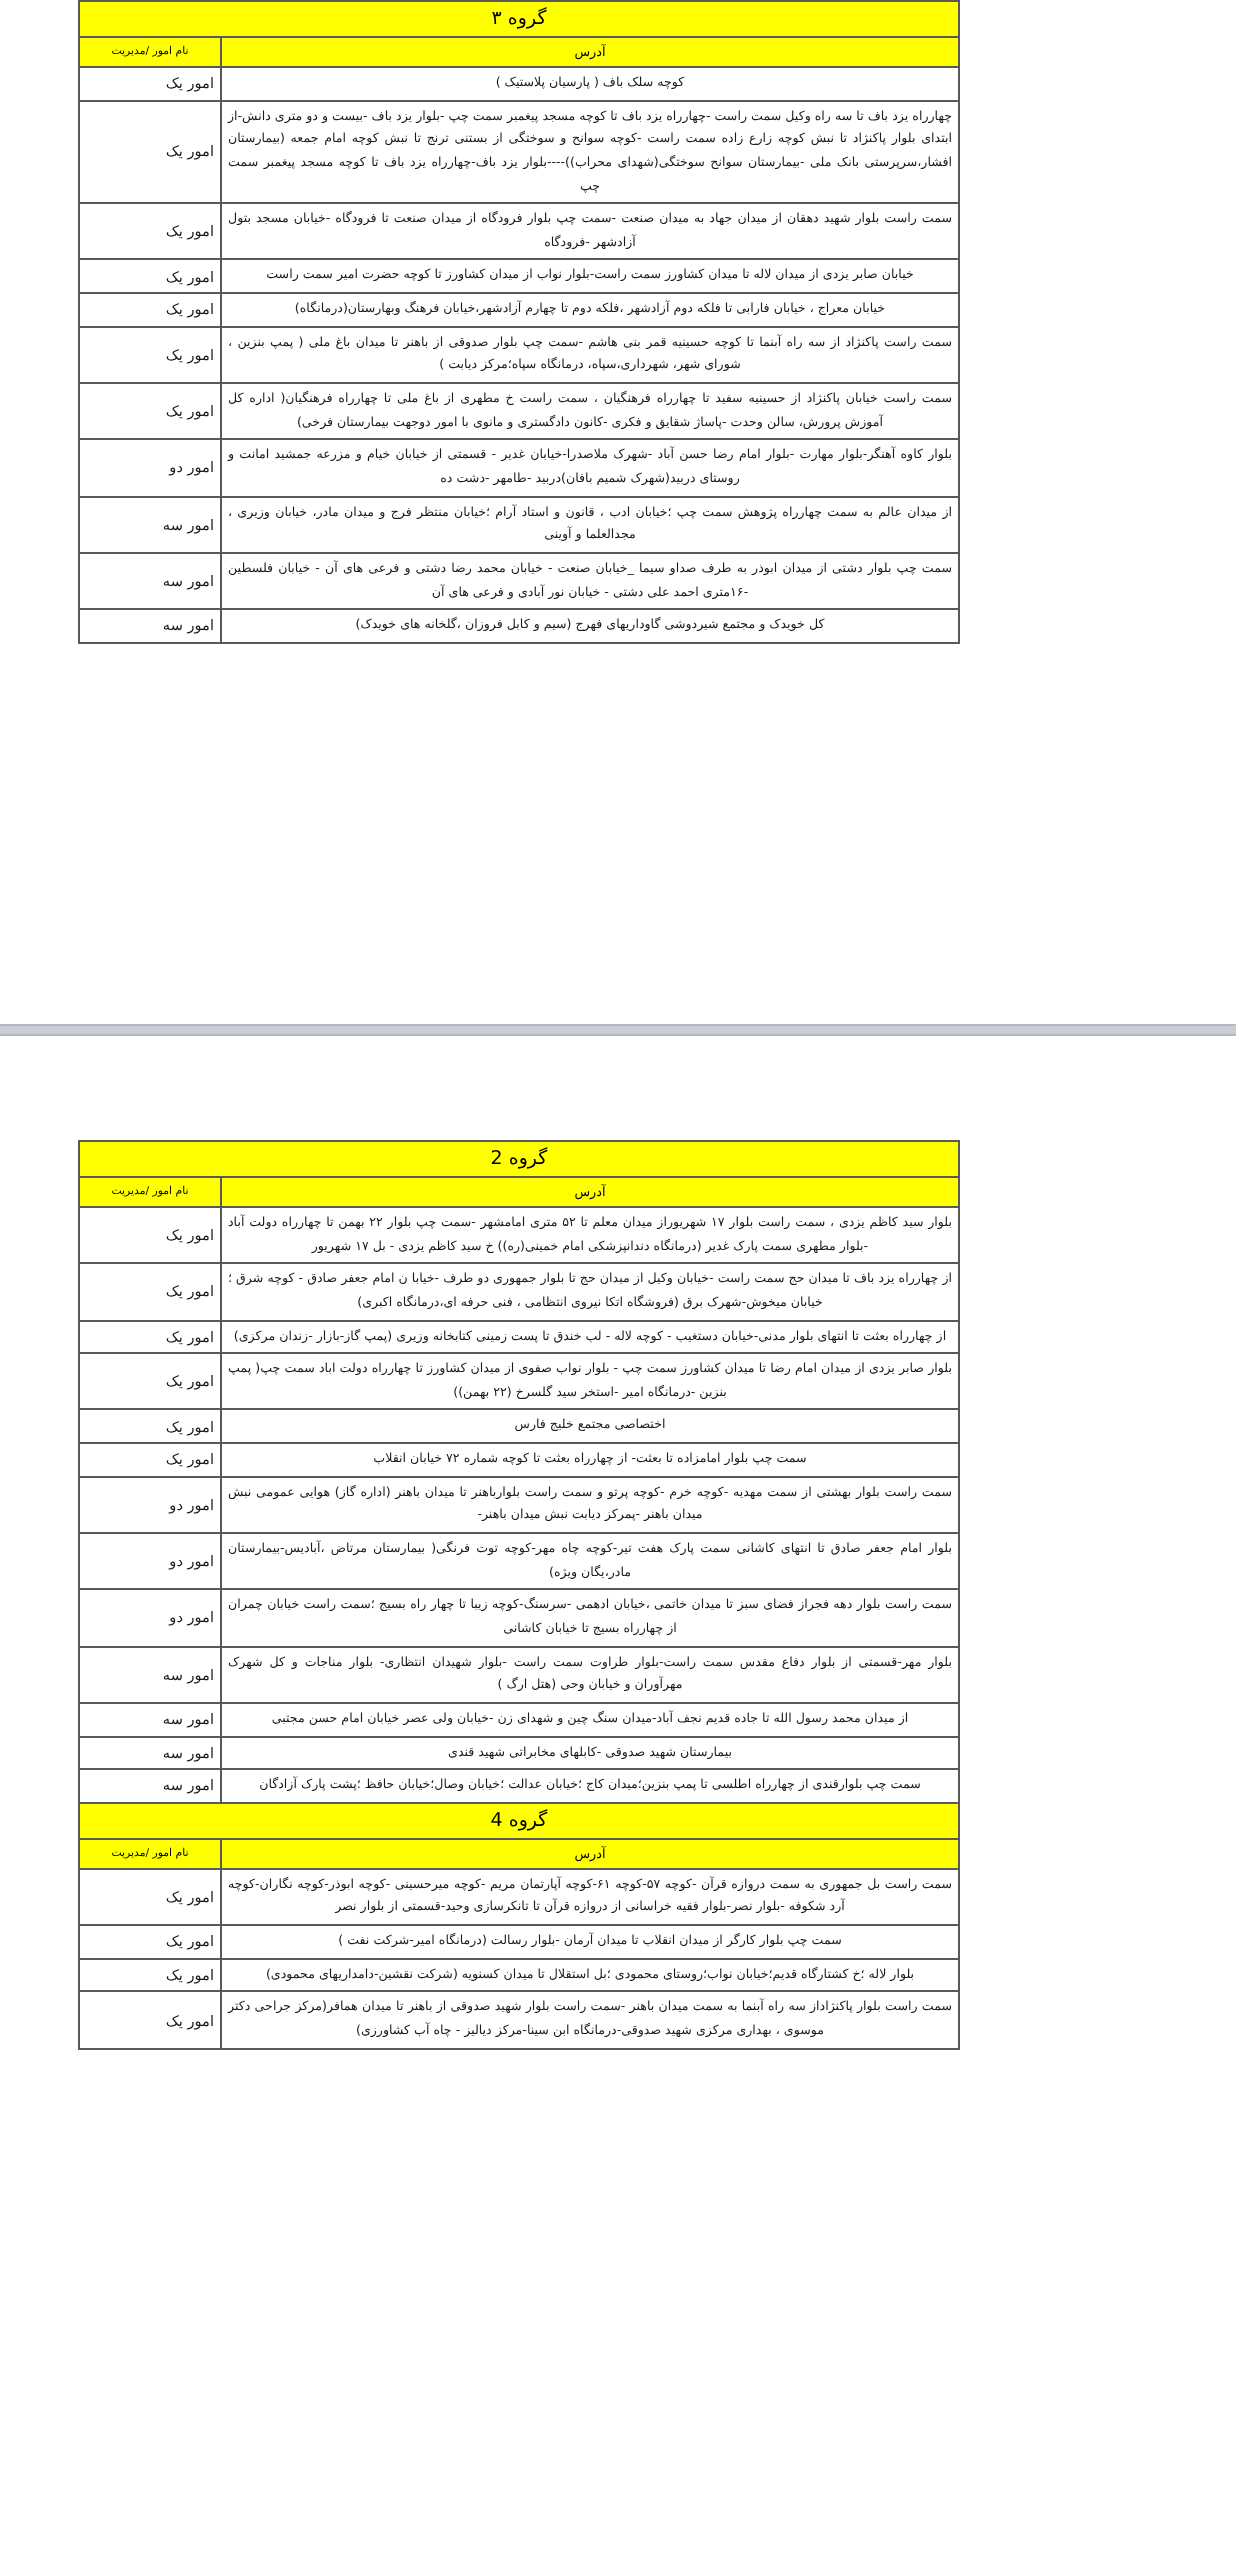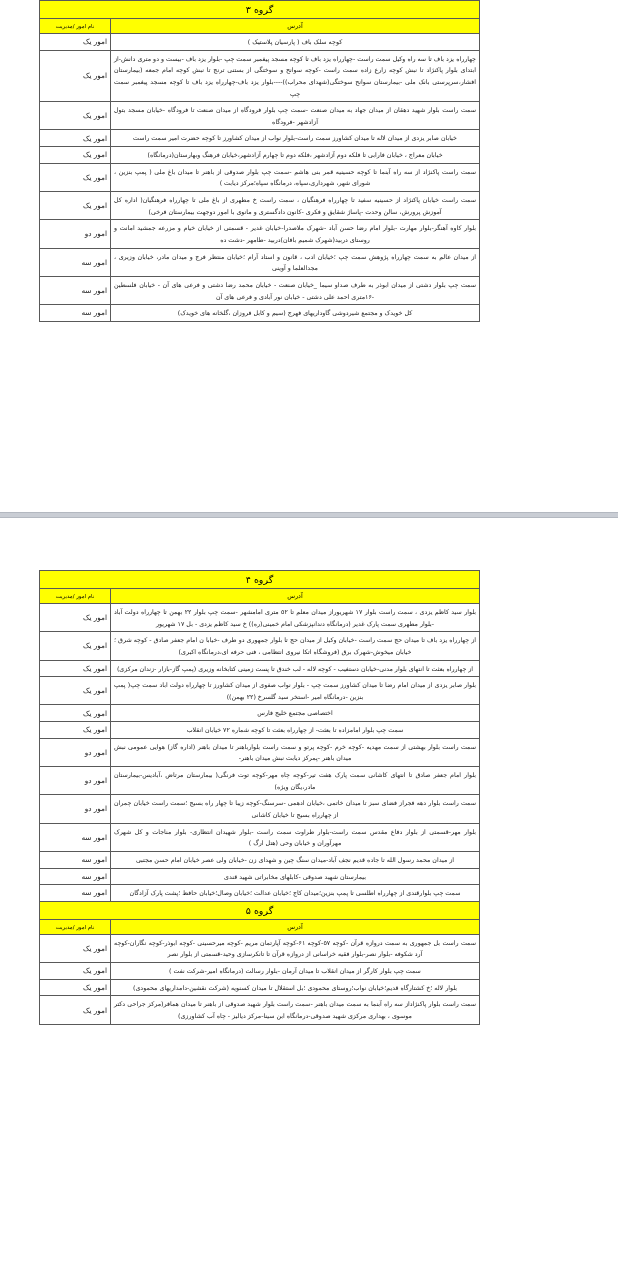--- a/index.html
+++ b/index.html
@@ -184,21 +184,21 @@
 
   <div class="page page-2">
     <div class="tbl-wrap">
       <table class="grp">
         <colgroup>
             <col class="c-addr">
             <col class="c-name">
           </colgroup>
         <tbody>
           <tr class="grp-title">
-            <td colspan="2">گروه ۴</td>
+            <td colspan="2">گروه 2</td>
           </tr>
           <tr class="hdr">
             <td class="h-addr">آدرس</td>
             <td class="h-name">نام امور /مدیریت</td>
           </tr>
           <tr>
             <td class="addr">بلوار سید کاظم یزدی ، سمت راست  بلوار ۱۷ شهریوراز میدان معلم تا ۵۲ متری امامشهر -سمت چپ بلوار ۲۲ بهمن تا چهارراه دولت آباد -بلوار مطهری سمت پارک غدیر (درمانگاه دندانپزشکی امام  خمینی(ره)) خ سید کاظم یزدی - بل ۱۷ شهریور</td>
             <td class="name">امور یک</td>
           </tr>
           <tr>
@@ -244,21 +244,21 @@
           <tr>
             <td class="addr one-line">بیمارستان شهید صدوقی -کابلهای مخابراتی شهید قندی</td>
             <td class="name">امور سه</td>
           </tr>
           <tr>
             <td class="addr">سمت چپ بلوارقندی از چهارراه اطلسی تا پمپ بنزین؛میدان کاج ؛خیابان عدالت ؛خیابان وصال؛خیابان حافظ ؛پشت پارک آزادگان</td>
             <td class="name">امور سه</td>
           </tr>
 
           <tr class="grp-title">
-            <td colspan="2">گروه ۵</td>
+            <td colspan="2">گروه 4</td>
           </tr>
           <tr class="hdr">
             <td class="h-addr">آدرس</td>
             <td class="h-name">نام امور /مدیریت</td>
           </tr>
           <tr>
             <td class="addr">سمت راست بل جمهوری به سمت دروازه قرآن -کوچه ۵۷-کوچه ۶۱-کوچه آپارتمان مریم -کوچه میرحسینی -کوچه ابوذر-کوچه نگاران-کوچه آرد شکوفه -بلوار نصر-بلوار فقیه خراسانی از دروازه قرآن تا  تانکرسازی وحید-قسمتی از بلوار نصر</td>
             <td class="name">امور یک</td>
           </tr>
           <tr>

